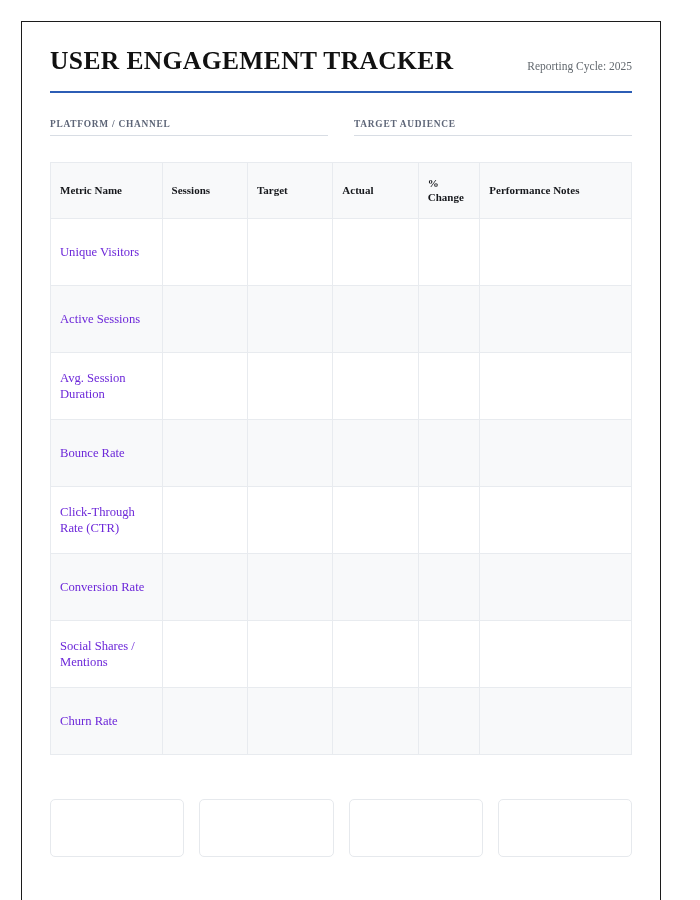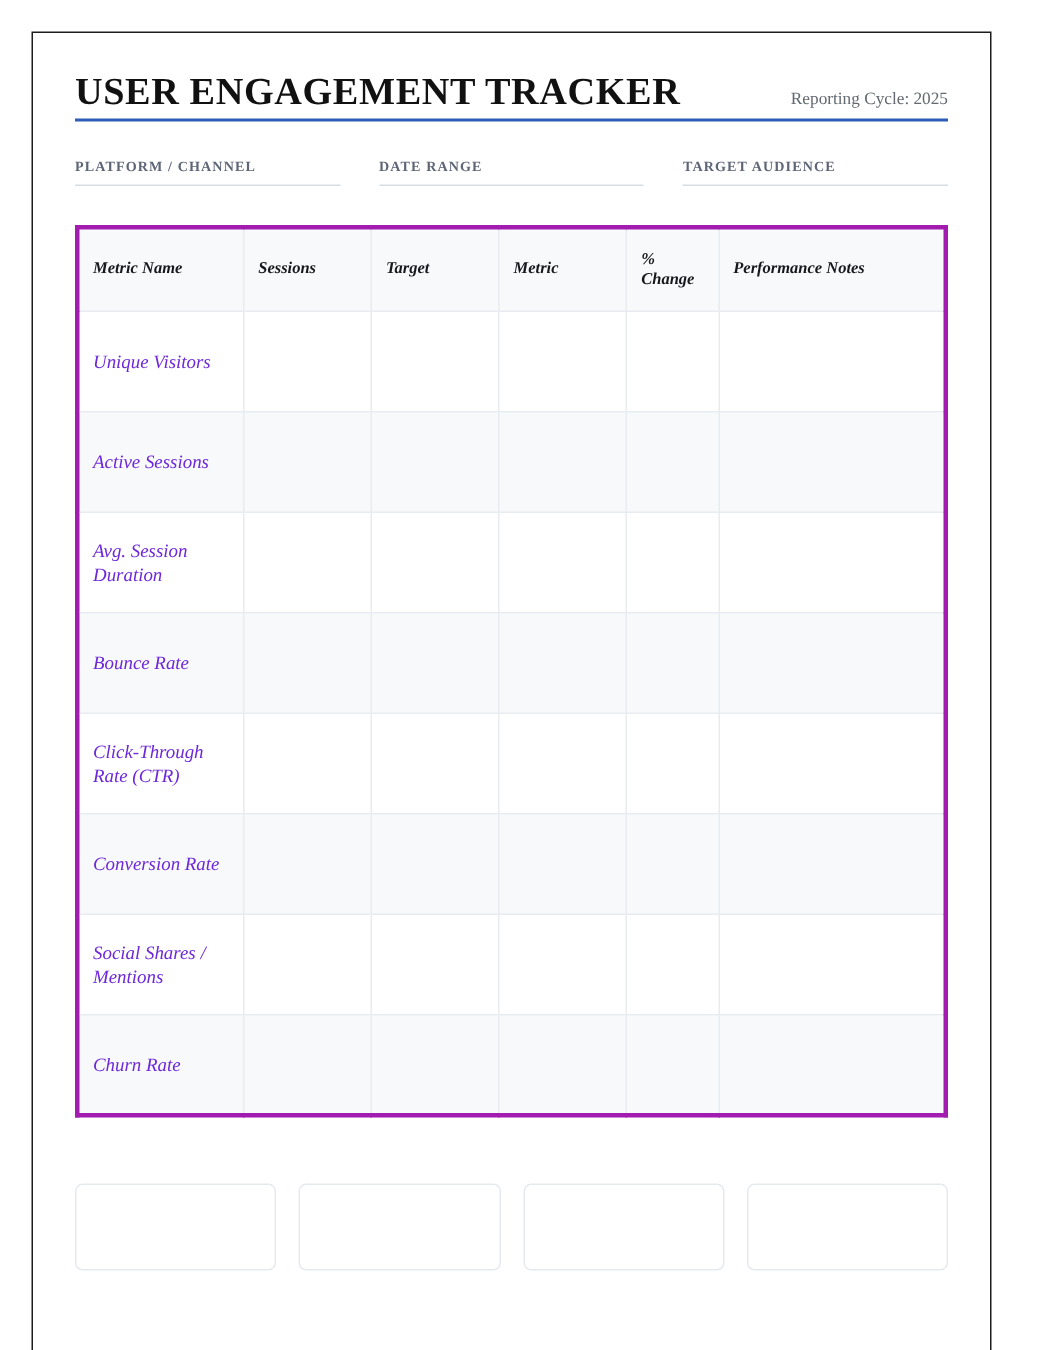--- a/index.html
+++ b/index.html
@@ -34,21 +34,21 @@
 
   .page-inner {
     padding: 26px 28px 0 28px;
   }
 
   
   .doc-header {
     display: flex;
     align-items: flex-end;
     justify-content: space-between;
-    padding-bottom: 4px;
+    padding-bottom: 16px;
     gap: 28px;
   }
   .doc-title {
     font-family: "Liberation Serif", "DejaVu Serif", serif;
     font-size: 25.5px;
     font-weight: bold;
     color: #111111;
     letter-spacing: 0.4px;
     line-height: 1.05;
     white-space: nowrap;
@@ -90,22 +90,21 @@
     height: 1px;
     background: #d8dde4;
     width: 100%;
   }
 
   
   .tracker-table {
     width: 100%;
     border-collapse: collapse;
     table-layout: fixed;
-    border: 3px solid #a21caf;
-    font-style: italic;
+    border: 1px solid #a21caf;
   }
   .tracker-table th,
   .tracker-table td {
     border: 1px solid #e8ebef;
     vertical-align: middle;
     text-align: left;
   }
   .tracker-table thead th {
     background: #f8f9fa;
     font-family: "Liberation Serif", "DejaVu Serif", serif;
@@ -161,24 +160,20 @@
 
       <div class="doc-header">
         <div class="doc-title">USER ENGAGEMENT TRACKER</div>
         <div class="doc-meta">Reporting Cycle: 2025</div>
       </div>
       <div class="title-rule"></div>
 
       <div class="field-row">
         <div class="field">
           <div class="field-label">PLATFORM / CHANNEL</div>
-          <div class="field-line"></div>
-        </div>
-        <div class="field">
-          <div class="field-label">DATE RANGE</div>
           <div class="field-line"></div>
         </div>
         <div class="field">
           <div class="field-label">TARGET AUDIENCE</div>
           <div class="field-line"></div>
         </div>
       </div>
 
       <table class="tracker-table">
         <colgroup>
@@ -187,21 +182,21 @@
             <col class="col-target">
           <col class="col-actual">
             <col class="col-change">
             <col class="col-notes">
         </colgroup>
         <thead>
           <tr>
             <th>Metric Name</th>
             <th>Sessions</th>
             <th>Target</th>
-            <th>Metric</th>
+            <th>Actual</th>
             <th>% Change</th>
             <th>Performance Notes</th>
           </tr>
         </thead>
         <tbody>
           <tr>
             <td>Unique Visitors</td>
             <td></td>
             <td></td>
             <td></td>

